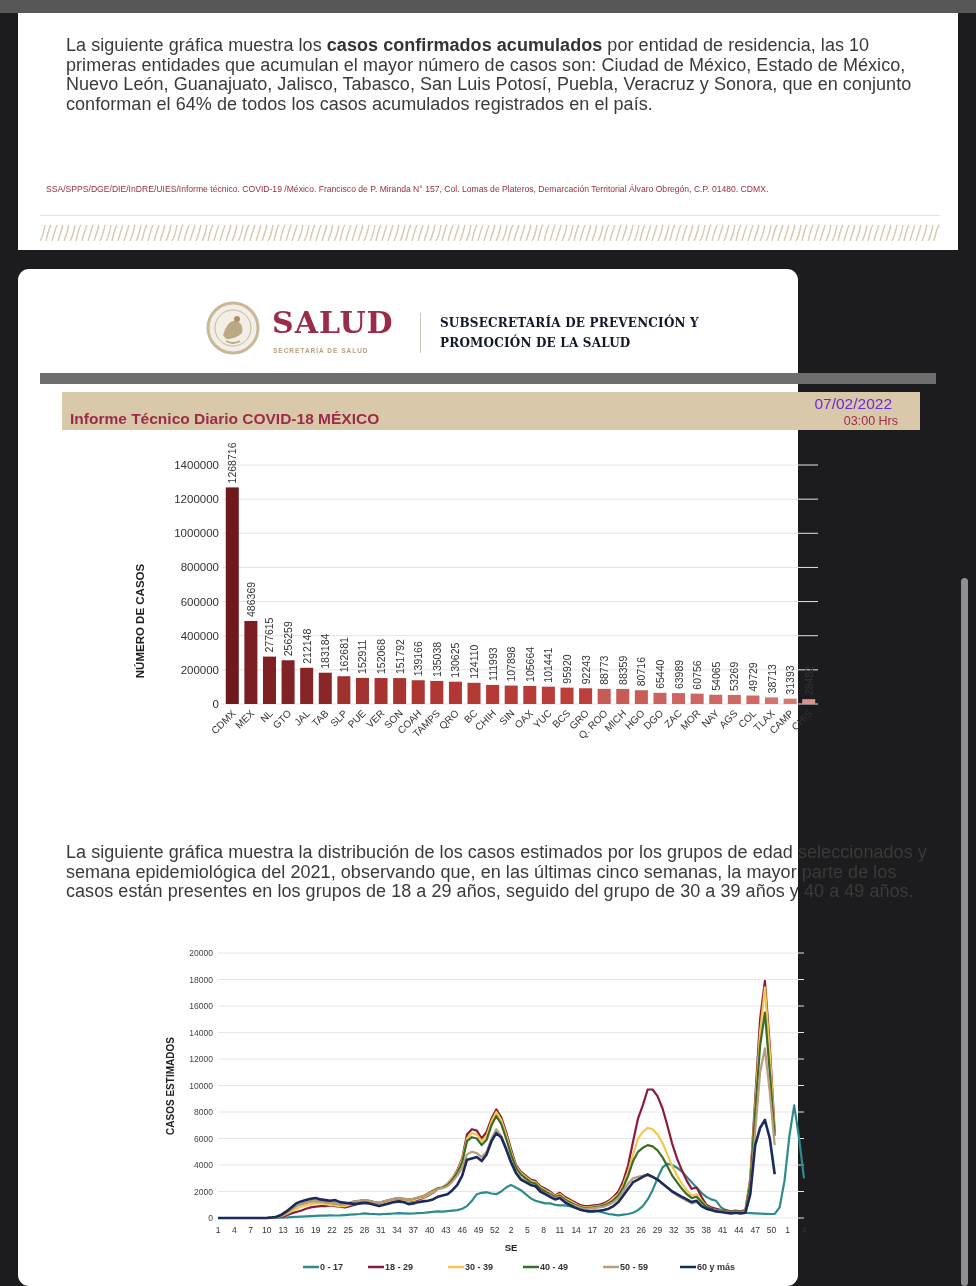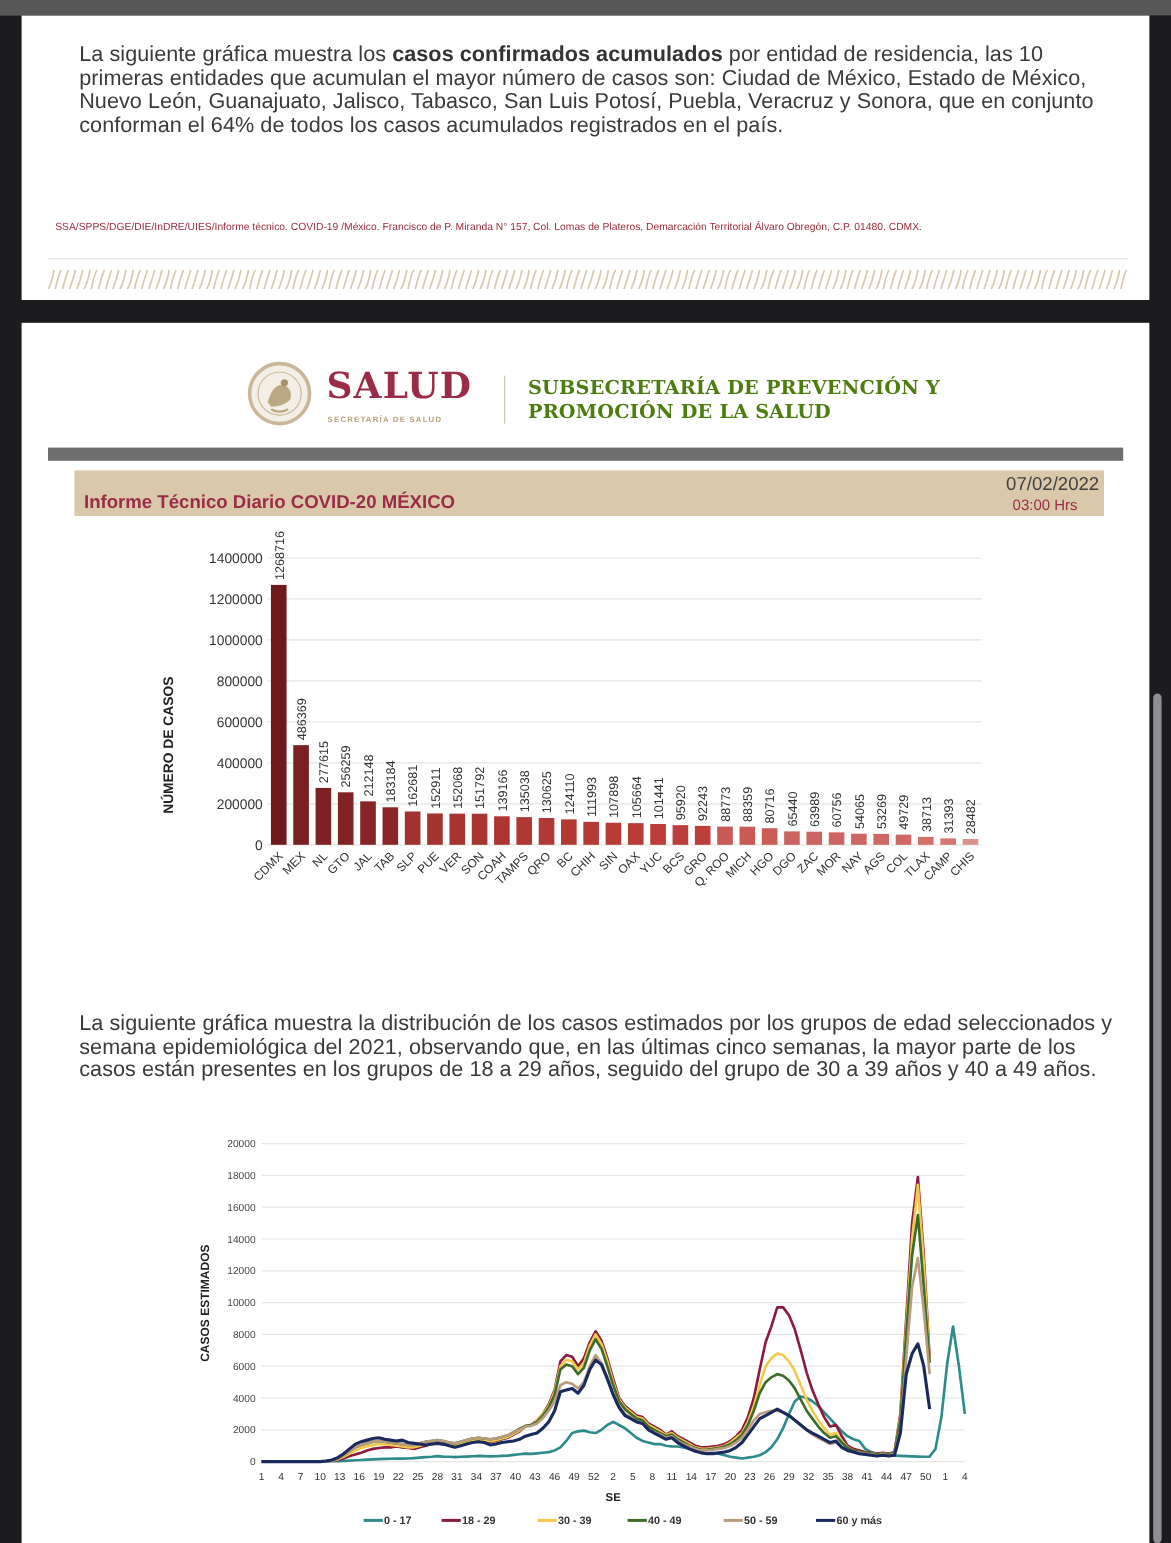--- a/index.html
+++ b/index.html
@@ -1,35 +1,35 @@
 <!DOCTYPE html>
 <html><head>
 <meta charset="utf-8">
 <style>
   * { box-sizing: border-box; margin: 0; padding: 0; }
   html, body { width: 976px; height: 1286px; overflow: hidden; background: #1c1c1e; }
   body { position: relative; font-family: "Liberation Sans", sans-serif; }
   .topbar { position: absolute; left: 0; top: 0; width: 976px; height: 13px; background: #575757; }
   .page1 { position: absolute; left: 18px; top: 13px; width: 940px; height: 237px; background: #fff; }
-  .page2 { position: absolute; left: 18px; top: 269px; width: 940px; height: 1017px; background: #fff; }
+  .page2 { position: absolute; left: 18px; top: 269px; width: 780px; height: 1017px; background: #fff; border-radius: 11px; }
   .para { position: absolute; font-size: 18px; line-height: 19.6px; color: #3a3a3a; letter-spacing: 0.05px; }
   .para b { color: #333; }
   .para1 { left: 48px; top: 23px; width: 870px; }
   .footer-note { position: absolute; left: 28px; top: 171px; width: 900px; font-size: 8.6px; line-height: 11px; color: #9b2c3d; font-weight: normal; }
   .divider { position: absolute; left: 22px; top: 202px; width: 900px; height: 1px; background: #e6e2dc; }
   .pattern { position: absolute; left: 22px; top: 210px; width: 900px; height: 18px; }
   .logo-seal { position: absolute; left: 188px; top: 30px; width: 54px; height: 58px; }
   .salud-word { position: absolute; left: 254px; top: 36px; font-family: "DejaVu Serif", serif; font-weight: bold; font-size: 30px; color: #9b2c48; letter-spacing: 1px; }
   .salud-sub { position: absolute; left: 255px; top: 78px; font-size: 6.5px; font-weight: bold; color: #b7a27e; letter-spacing: 1px; }
   .logo-sep { position: absolute; left: 402px; top: 44px; width: 1px; height: 40px; background: #cfc6b6; }
-  .subsec { position: absolute; left: 422px; top: 44px; font-family: "DejaVu Serif", serif; font-weight: bold; font-size: 16px; line-height: 20px; color: #4d7c0f; letter-spacing: 0.2px; }
+  .subsec { position: absolute; left: 422px; top: 44px; font-family: "DejaVu Serif", serif; font-weight: bold; font-size: 12px; line-height: 20px; color: #0f172a; letter-spacing: 0.2px; }
   .grey-rule { position: absolute; left: 22px; top: 104px; width: 896px; height: 11px; background: #6e6e6e; }
   .banner { position: absolute; left: 44px; top: 123px; width: 858px; height: 38px; background: #d9c8a9; }
   .banner-title { position: absolute; left: 8px; top: 18px; font-size: 15.5px; font-weight: bold; color: #9b2c48; }
-  .banner-date { position: absolute; right: 4px; top: 3px; font-size: 15.5px; color: #404040; text-align: right; }
+  .banner-date { position: absolute; right: 28px; top: 3px; font-size: 15.5px; color: #6d28d9; text-align: right; }
   .banner-time { position: absolute; right: 22px; top: 22px; font-size: 12.5px; color: #9b2c48; }
   .para2 { left: 48px; top: 574px; width: 870px; }
   svg text { font-family: "Liberation Sans", sans-serif; }
   .scroll-track { position: absolute; left: 958px; top: 13px; width: 18px; height: 1273px; background: #1c1c1e; }
   .scroll-thumb { position: absolute; left: 961px; top: 578px; width: 7px; height: 708px; background: #8e8e93; border-radius: 4px; }
 </style>
 </head>
 <body>
 
 <div class="topbar"></div>
@@ -205,21 +205,21 @@
   <div class="salud-word">SALUD</div>
   <div class="salud-sub">SECRETARÍA DE SALUD</div>
   <div class="logo-sep"></div>
   <div class="subsec">
     <div>SUBSECRETARÍA DE PREVENCIÓN Y</div>
     <div>PROMOCIÓN DE LA SALUD</div>
   </div>
   <div class="grey-rule"></div>
 
   <div class="banner">
-    <div class="banner-title">Informe Técnico Diario COVID-20 MÉXICO</div>
+    <div class="banner-title">Informe Técnico Diario COVID-18 MÉXICO</div>
     <div class="banner-date">07/02/2022</div>
     <div class="banner-time">03:00 Hrs</div>
   </div>
 
   <svg id="bar-chart" width="940" height="300" style="position:absolute;left:0;top:170px;">
     <text transform="translate(126,182) rotate(-90)" text-anchor="middle" font-size="11.5" font-weight="bold" fill="#222">NÚMERO DE CASOS</text>
     <text x="494" y="358" text-anchor="middle" font-size="11.5" font-weight="bold" fill="#222">ENTIDAD DE RESIDENCIA</text>
     <g id="bar-grid">
         <line x1="205" x2="800" y1="265" y2="265" stroke="#e4e4e4" stroke-width="1"></line>
         <text x="201" y="269" text-anchor="end" font-size="11.5" fill="#333">0</text>

